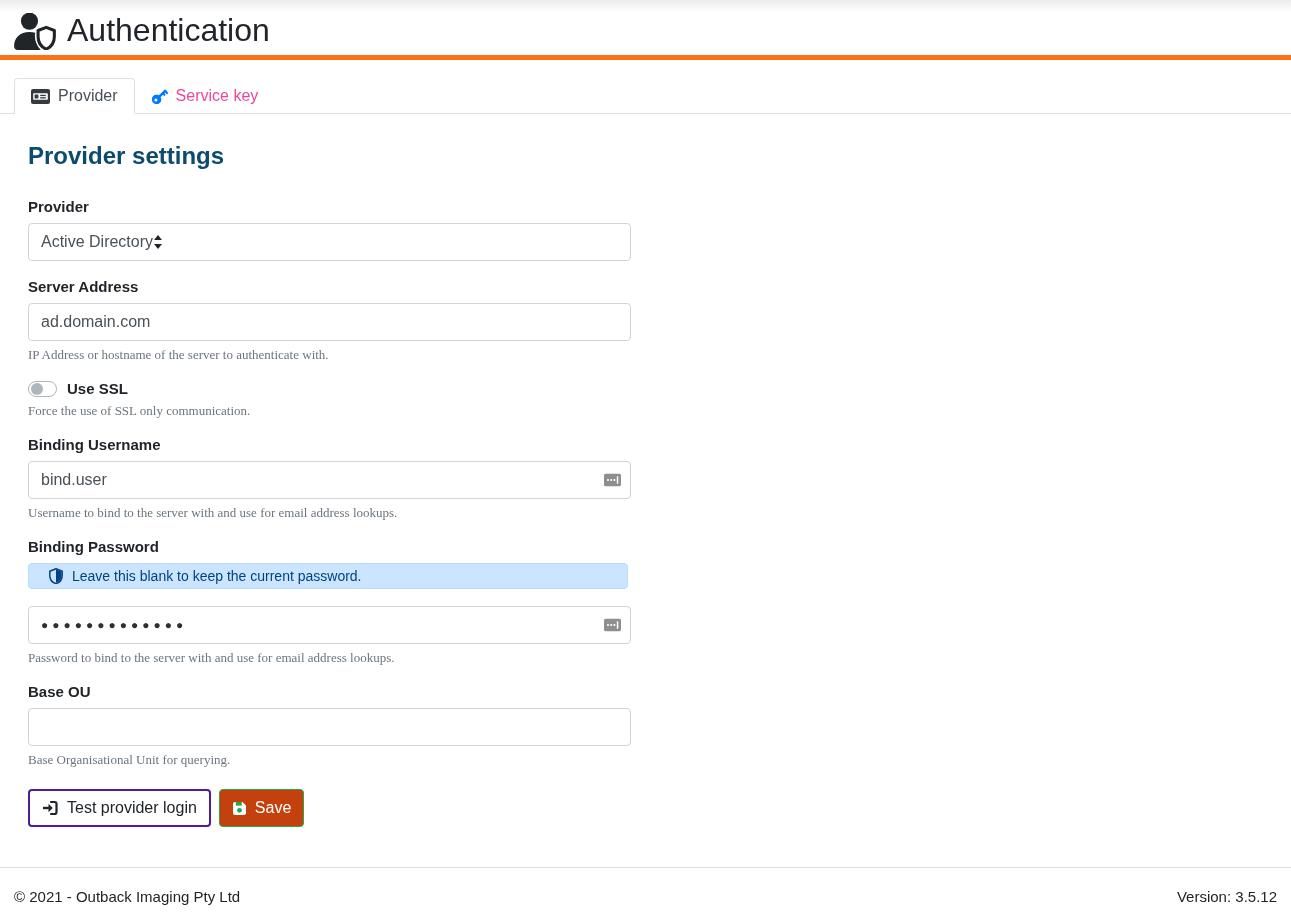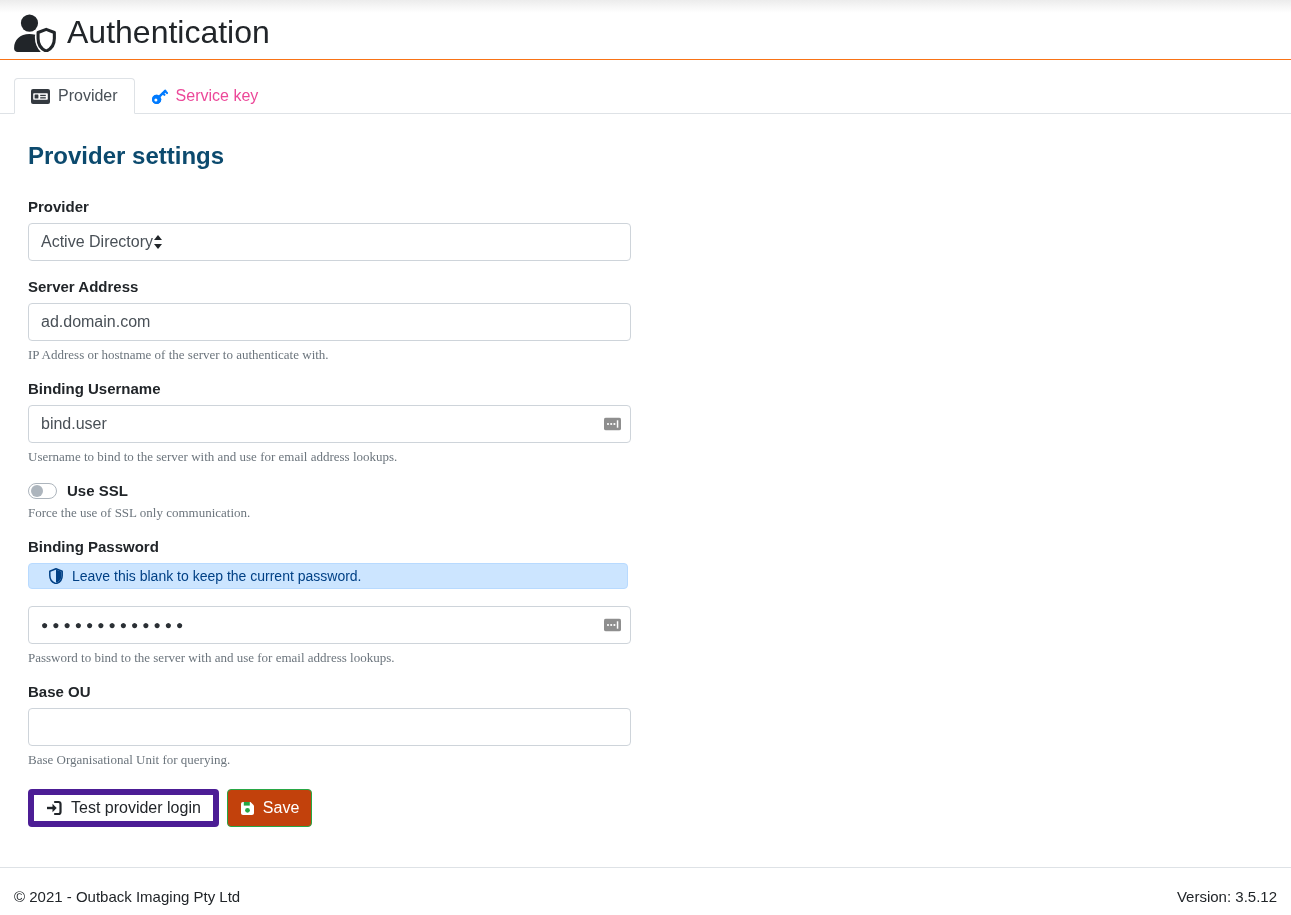--- a/index.html
+++ b/index.html
@@ -12,21 +12,21 @@
     position:relative; overflow:hidden;
   }
   .top-fade {
     position:absolute; top:0; left:0; right:0; height:13px;
     background:linear-gradient(180deg,#ececec 0%,#f7f7f7 55%,#ffffff 100%);
     pointer-events:none; z-index:5;
   }
   
   .app-header {
     height:60px; display:flex; align-items:center; gap:11px;
-    padding:6px 12px 0; border-bottom:1px solid #f97316;
+    padding:6px 12px 0; border-bottom:5px solid #f97316;
   }
   .app-header h1 { margin:0; font-size:32px; font-weight:500; color:#212529; }
   
   .tabs { display:flex; padding:18px 14px 0; border-bottom:1px solid #dee2e6; }
   .tab {
     display:flex; align-items:center; gap:8px; padding:8px 16px;
     font-size:16px; margin-bottom:-1px; cursor:pointer;
     border:1px solid transparent; border-radius:4px 4px 0 0;
   }
   .tab.active { background:#fff; border-color:#dee2e6 #dee2e6 #fff; color:#495057; }
@@ -72,21 +72,21 @@
     border-radius:4px; padding:4px 20px; font-size:14px;
     display:flex; align-items:flex-end; gap:9px; margin-bottom:17px;
   }
   
   .btn-row { display:flex; gap:8px; margin-top:21px; }
   .btn {
     display:inline-flex; align-items:center; gap:8px; height:38px;
     padding:0 12px; border-radius:4px; font-size:16px; cursor:pointer;
     font-family:"Liberation Sans","DejaVu Sans",sans-serif;
   }
-  .btn-outline { background:#fff; border:6px solid #4c1d95; color:#212529; }
+  .btn-outline { background:#fff; border:2px solid #4c1d95; color:#212529; }
   .btn-success { background:#c2410c; border:1px solid #28a745; color:#fff; }
   
   .app-footer {
     margin-top:auto; border-top:1px solid #dee2e6;
     padding:20px 14px 10px; display:flex; justify-content:space-between;
     font-size:15px; color:#212529;
   }
 </style>
 </head>
 <body>
@@ -148,44 +148,44 @@
     </div>
   </div>
 
   <div class="form-group">
     <label class="form-label">Server Address</label>
     <input class="control" type="text" value="ad.domain.com" style="">
     <div class="help-text">IP Address or hostname of the server to authenticate with.</div>
   </div>
 
   <div class="form-group">
+    <div class="switch-row">
+      <div class="switch">
+        <div class="knob"></div>
+      </div>
+      <span class="switch-label">Use SSL</span>
+    </div>
+    <div class="help-text">Force the use of SSL only communication.</div>
+  </div>
+
+  <div class="form-group">
     <label class="form-label">Binding Username</label>
     <div class="input-wrap">
       <input class="control" type="text" value="bind.user" style="">
       <span class="affix-icon">
         <svg width="17" height="13" viewBox="0 0 17 13">
           <rect x="0" y="0" width="17" height="13" rx="2" fill="#8e8e8e"></rect>
           <circle cx="4" cy="6.5" r="1.1" fill="#ffffff"></circle>
           <circle cx="7.2" cy="6.5" r="1.1" fill="#ffffff"></circle>
           <circle cx="10.4" cy="6.5" r="1.1" fill="#ffffff"></circle>
           <rect x="12.8" y="2.8" width="1.5" height="7.4" fill="#ffffff"></rect>
         </svg>
       </span>
     </div>
     <div class="help-text">Username to bind to the server with and use for email address lookups.</div>
-  </div>
-
-  <div class="form-group">
-    <div class="switch-row">
-      <div class="switch">
-        <div class="knob"></div>
-      </div>
-      <span class="switch-label">Use SSL</span>
-    </div>
-    <div class="help-text">Force the use of SSL only communication.</div>
   </div>
 
   <div class="form-group">
     <label class="form-label">Binding Password</label>
     <div class="alert-info">
       <span style="line-height:0;">
         <svg width="14" height="16" viewBox="0 0 14 16">
           <path d="M7 0.8 L13.2 3.2 L13.2 7.5 C13.2 12 10.5 14.6 7 15.6 C3.5 14.6 0.8 12 0.8 7.5 L0.8 3.2 Z" fill="none" stroke="#004085" stroke-width="1.5" stroke-linejoin="round"></path>
           <path d="M7 1.6 L12.5 3.7 L12.5 7.5 C12.5 11.4 10.2 13.8 7 14.8 Z" fill="#004085"></path>
         </svg>

